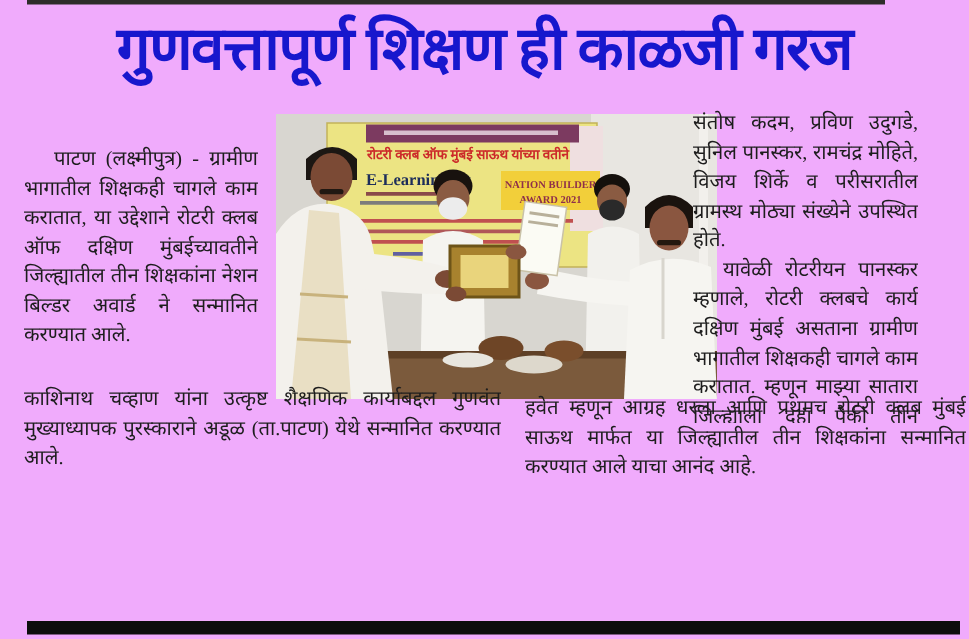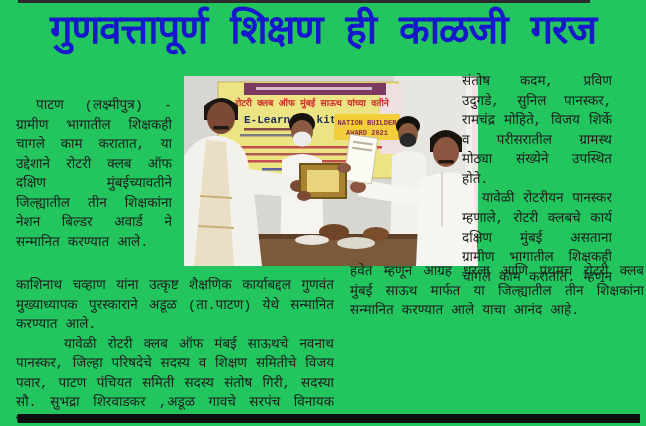--- a/index.html
+++ b/index.html
@@ -1,32 +1,32 @@
 <!DOCTYPE html>
 <html><head>
 <meta charset="utf-8">
 <style>
   html,body{margin:0;padding:0;}
   .page{
     position:relative; width:646px; height:426px;
-    background:#22c55e; overflow:hidden;
-    font-family:Liberation Mono, monospace;
+    background:#f0abfc; overflow:hidden;
+    font-family:Liberation Serif, serif;
     color:#1d1d1d;
   }
   .rule-top{position:absolute; left:18px; top:0; width:572px; height:3px; background:#2e2c2a;}
   .headline{
     position:absolute; left:0; top:3px; width:646px; height:62px;
     text-align:center; font-size:40px; font-weight:bold; color:#1717cd;
     line-height:60px; white-space:nowrap; letter-spacing:-1px;
   }
   .col{position:absolute; font-size:13.5px; line-height:1.45; text-align:justify; overflow:hidden;}
   .col p{margin:0; padding:0;}
   .col-left-top   {left:16px;  top:72px;  width:156px; height:194px;margin-top:24px;}
   .col-right-top  {left:462px; top:72px;  width:150px; height:210px;}
-  .col-left-bot   {left:16px;  top:276px; width:318px; height:146px;}
+  .col-left-bot   {left:16px;  top:256px; width:318px; height:146px;}
   .col-right-bot  {left:338px; top:262px; width:294px; height:150px;margin-left:12px;}
   .ind-sm{text-indent:20px;}
   .ind-md{text-indent:38px;}
   .ind-lg{text-indent:48px;}
   .photo{
     position:absolute; left:184px; top:76px; width:294px; height:190px;
     background:#dcdad5; overflow:hidden;text-align:right;
   }
   .photo svg{display:block;}
   .bar-bottom{position:absolute; left:18px; top:414px; width:622px; height:9px; background:#0d0d0d;}
@@ -129,21 +129,20 @@
     </svg>
   </div>
 
   <div class="col col-right-top">
     <p>संतोष कदम, प्रविण उदुगडे, सुनिल पानस्कर, रामचंद्र मोहिते, विजय शिर्के व परीसरातील ग्रामस्थ मोठ्या संख्येने उपस्थित होते.</p>
     <p class="ind-sm">यावेळी रोटरीयन पानस्कर म्हणाले, रोटरी क्लबचे कार्य दक्षिण मुंबई असताना ग्रामीण भागातील शिक्षकही चागले काम करातात. म्हणून माझ्या सातारा जिल्ह्याला दहा पैकी तीन पुरस्कार मिळाले</p>
   </div>
 
   <div class="col col-left-bot">
     <p>काशिनाथ चव्हाण यांना उत्कृष्ट शैक्षणिक कार्याबद्दल गुणवंत मुख्याध्यापक पुरस्काराने अडूळ (ता.पाटण) येथे सन्मानित करण्यात आले.</p>
-    <p class="ind-lg">यावेळी रोटरी क्लब ऑफ मंबई साऊथचे नवनाथ पानस्कर, जिल्हा परिषदेचे सदस्य व शिक्षण समितीचे विजय पवार, पाटण पंचियत समिती सदस्य संतोष गिरी, सदस्या सौ. सुभद्रा शिरवाडकर ,अडूळ गावचे सरपंच विनायक शिर्के, शिक्षक</p>
   </div>
 
   <div class="col col-right-bot">
     <p>हवेत म्हणून आग्रह धरला आणि प्रथमच रोटरी क्लब मुंबई साऊथ मार्फत या जिल्ह्यातील तीन शिक्षकांना सन्मानित करण्यात आले याचा आनंद आहे.</p>
   </div>
 
   <div class="bar-bottom"></div>
 
 </div>
 

